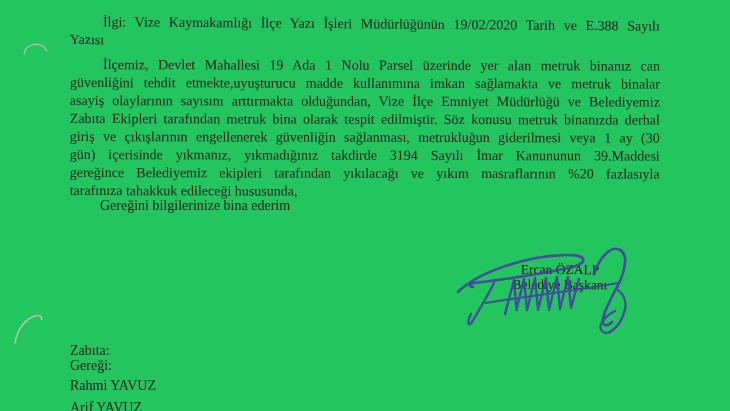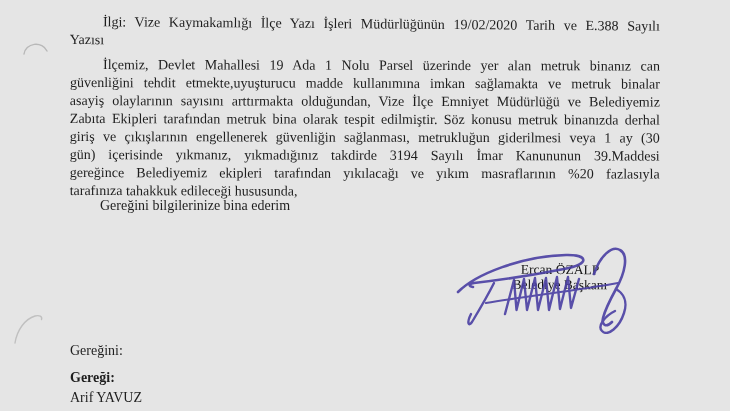--- a/index.html
+++ b/index.html
@@ -4,21 +4,21 @@
 <style>
   html, body {
     margin: 0;
     padding: 0;
     background: #ffffff;
   }
   .page {
     position: relative;
     width: 730px;
     height: 411px;
-    background: #e5e5e5;
+    background: #22c55e;
     overflow: hidden;
     font-family: "Liberation Serif", "DejaVu Serif", serif;
     color: #1e1e1e;
   }
   .jline {
     font-size: 14px;
     line-height: 18px;
     height: 18px;
     white-space: nowrap;
     color: #1e1e1e;
@@ -77,21 +77,21 @@
   .artifact-bottom { left: 8px; top: 310px; width: 40px; height: 38px; }
 
   .dist-block {
     position: absolute;
     left: 70px;
     top: 344px;
     font-size: 14px;
     color: #1e1e1e;
   }
   .dist-line   { line-height: 14px; margin-bottom: 0; }
-  .dist-line-2 { line-height: 14px; margin-top: 13px; font-weight: bold; }
+  .dist-line-2 { line-height: 14px; margin-top: 1px; }
   .recipient-line { line-height: 18px; margin-top: 4px; white-space: nowrap; }
 </style>
 </head>
 <body>
 
 <div class="page">
 
   <svg class="artifact artifact-top" viewBox="0 0 30 26">
     <path d="M 4 18 A 12 11 0 0 1 27 15" fill="none" stroke="#b8b8b8" stroke-width="1.4" stroke-linecap="round"></path>
   </svg>
@@ -133,18 +133,19 @@
       <path d="M 146 36 C 152 18, 164 7, 172 12 C 181 17, 177 35, 168 51 C 162 62, 157 72, 155 80 C 153.5 87, 158 90, 164 84" stroke-width="2.6"></path>
       <path d="M 168 51 C 175 55, 180 63, 176 75 C 171.5 89, 160 99, 154 93 C 149 88, 157 78, 167 73" stroke-width="2.4"></path>
     </g>
   </svg>
 
   <svg class="artifact artifact-bottom" viewBox="0 0 40 38">
     <path d="M 7 33 C 9 20, 17 9, 27 6 C 31.5 4.8, 34.5 6.5, 33.5 9.5" fill="none" stroke="#c0c0c0" stroke-width="1.4" stroke-linecap="round"></path>
   </svg>
 
   <div class="dist-block">
-    <div class="dist-line">Gereğini:</div>
+    <div class="dist-line">Zabıta:</div>
     <div class="dist-line-2">Gereği:</div>
+    <div class="recipient-line">Rahmi YAVUZ</div>
     <div class="recipient-line">Arif YAVUZ</div>
   </div>
 
 </div>
 
 </body></html>

